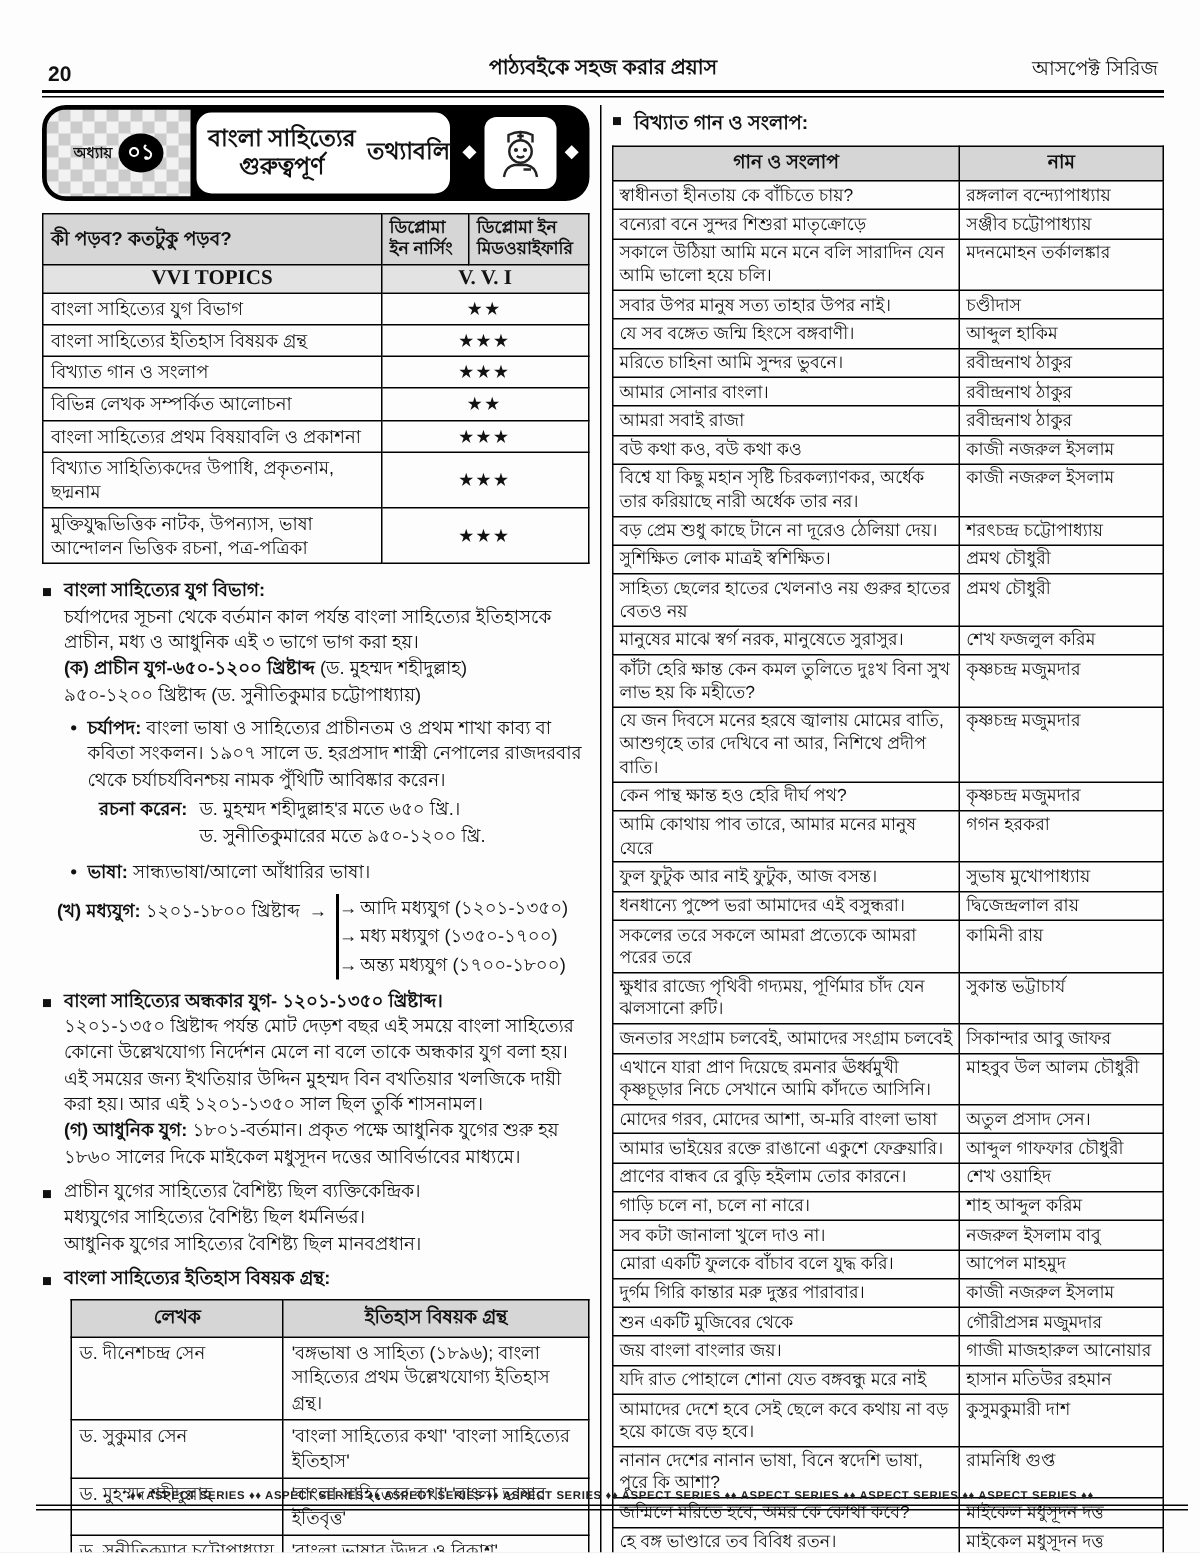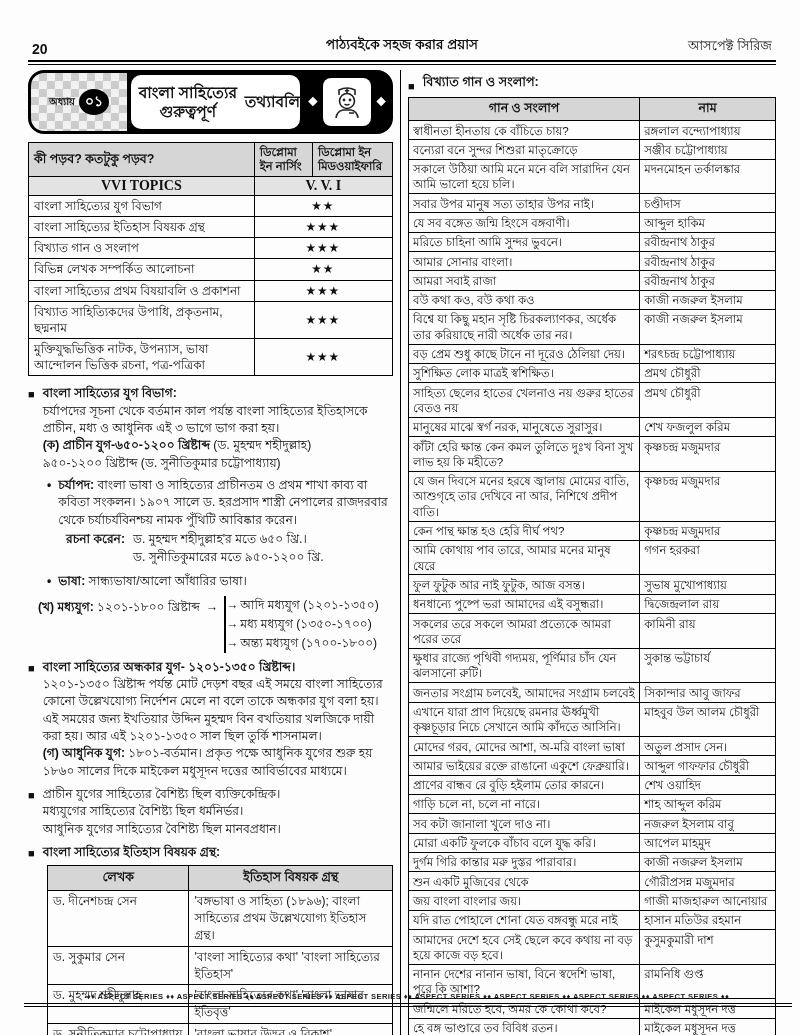--- a/index.html
+++ b/index.html
@@ -57,21 +57,21 @@
   .diagram .dleft { white-space:nowrap; padding-top:9px; }
   .branches { border-left:2px solid #000; margin-top:6px; }
   .branch { display:flex; align-items:center; line-height:1.55; }
   .branch .arr { font-weight:bold; margin-right:2px; }
   .diag-arrow { padding-top:9px; font-weight:bold; }
   
   .authors { font-size:12px; margin-top:4px; margin-left:19px; width:calc(100% - 19px); }
   .authors th { background:#d6d6d6; text-align:center; font-size:12.5px; }
   .authors td { line-height:1.4; }
   
-  .rhead { font-weight:bold; font-size:12.8px; margin:2px 0 4px 0; display:flex;align-items:flex-end; }
+  .rhead { font-weight:bold; font-size:12.8px; margin:2px 0 4px 0; display:flex; }
   .rhead .sq::before { content:"■"; font-size:11px; margin-right:8px; }
   .songs { font-size:11.6px; }
   .songs th { background:#d6d6d6; text-align:center; font-size:12.5px; padding:1px 4px; }
   .songs td { padding:1.5px 4px; line-height:1.32; }
   .songs td.q { width:63%; }
   
   .footer { position:absolute; left:24px; right:8px; bottom:28px; }
   .footer .ftext { text-align:center; font-size:7.6px; font-weight:bold; letter-spacing:.4px; color:#222; white-space:nowrap; overflow:hidden; padding-bottom:2px; }
   .footer .rule { height:4px; border-top:1.5px solid #000; border-bottom:.8px solid #000; }
 </style>

